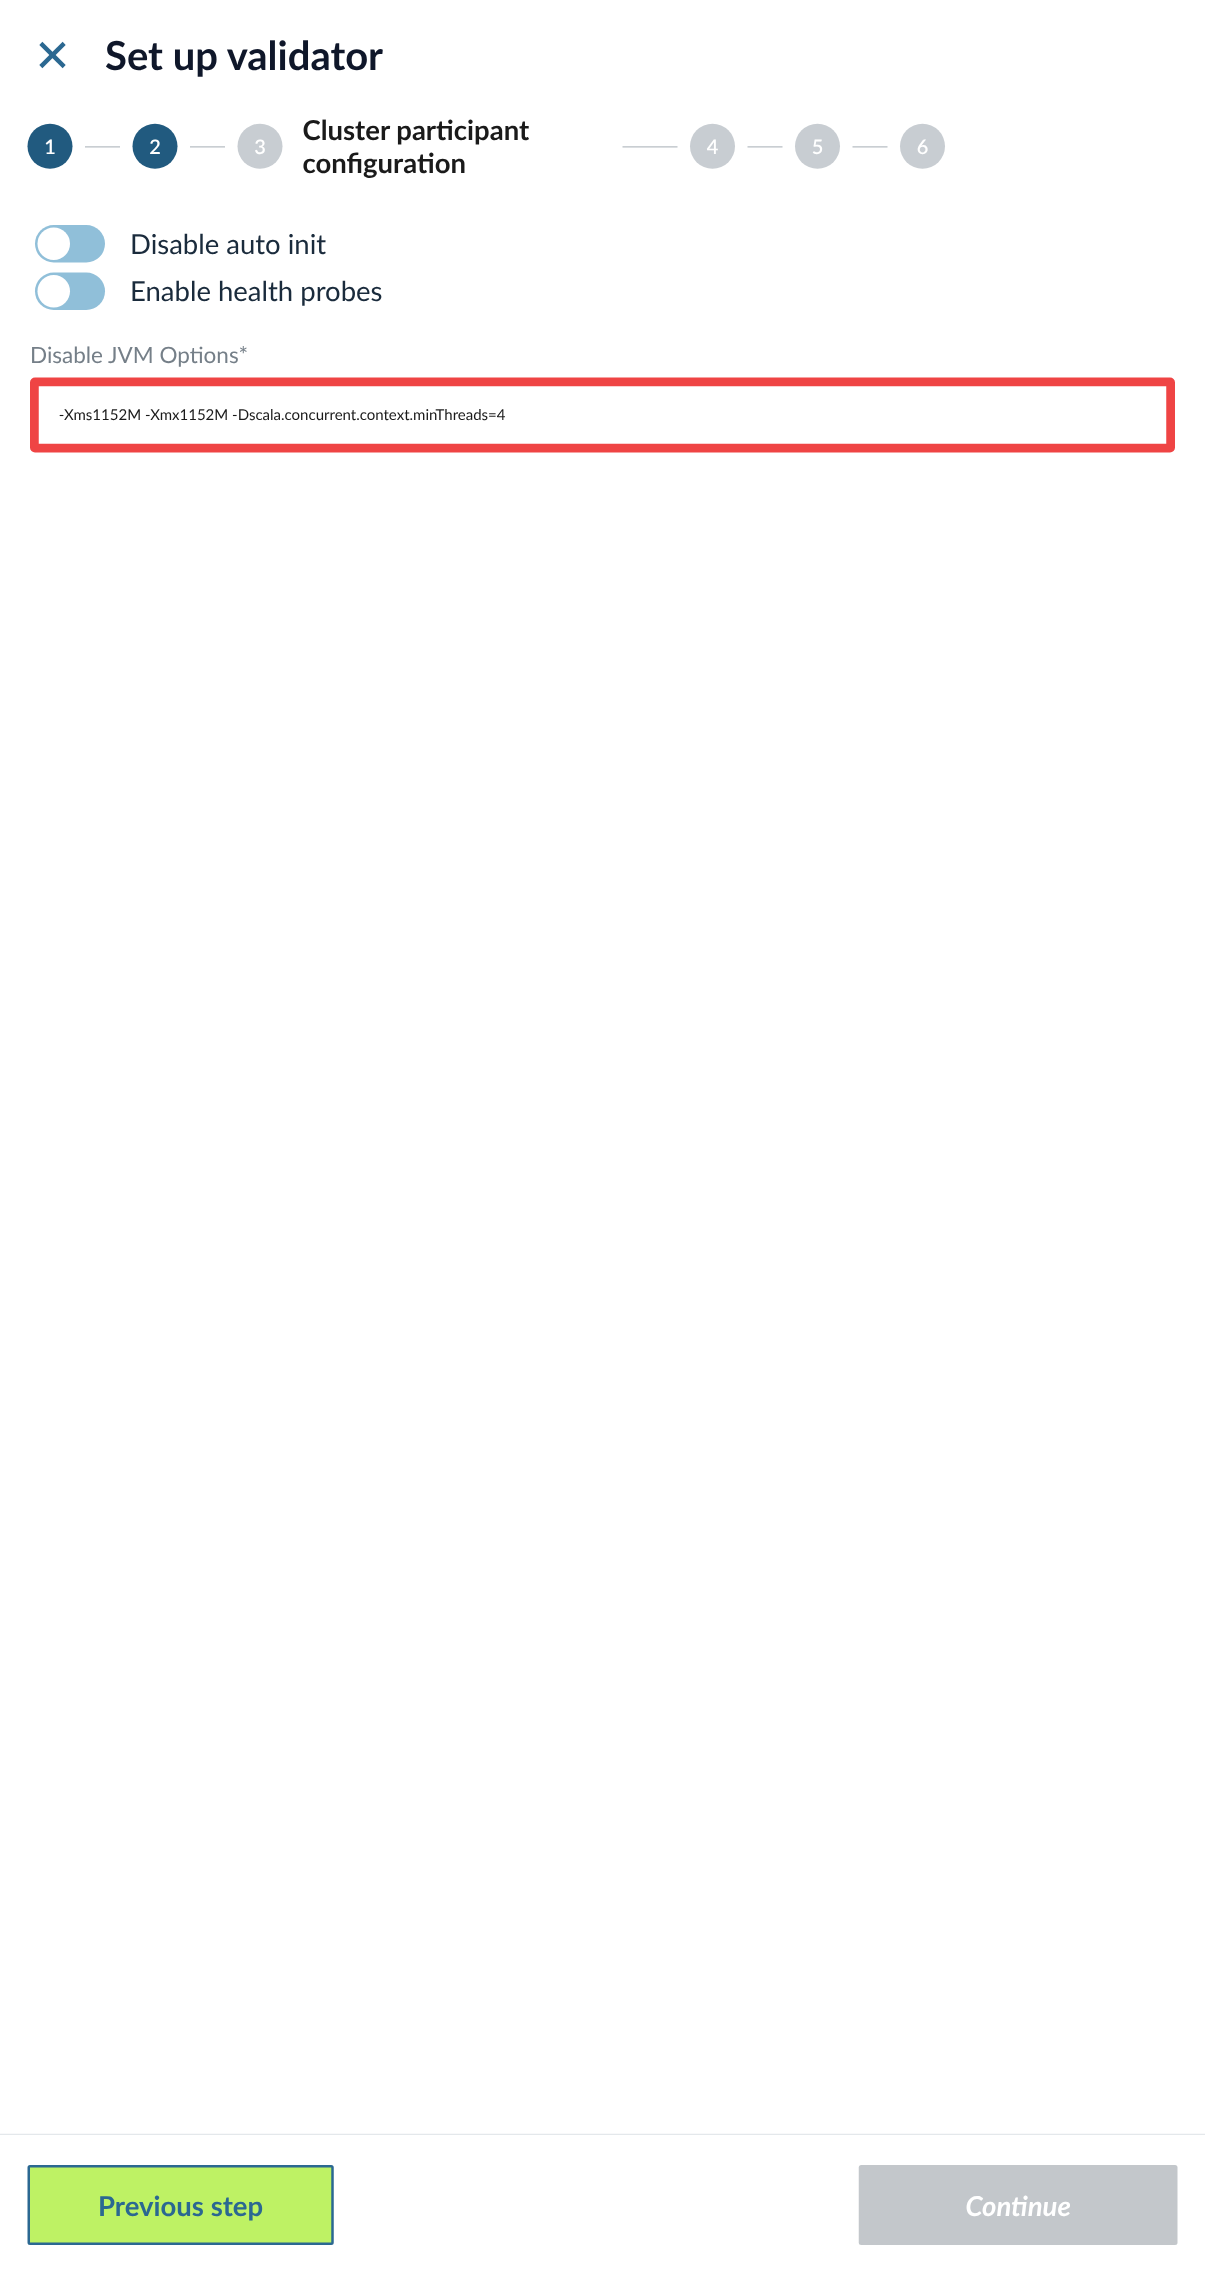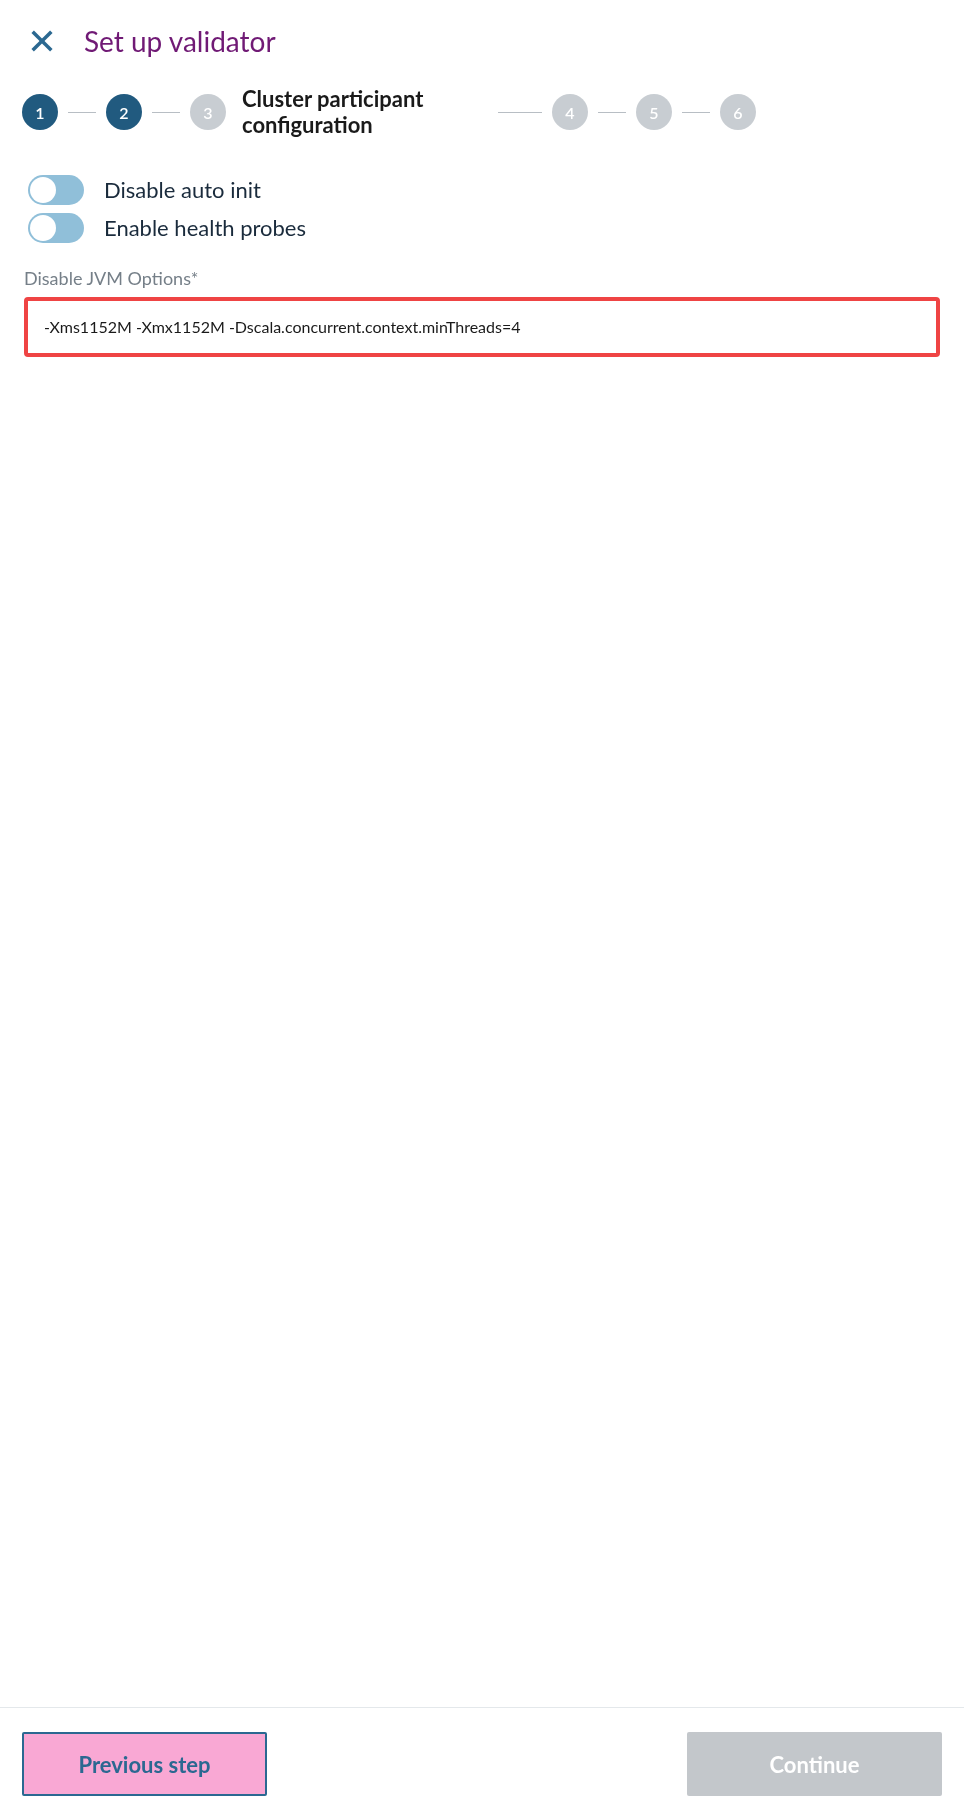--- a/index.html
+++ b/index.html
@@ -24,23 +24,23 @@
     .close-icon {
       width: 28px;
       height: 28px;
       cursor: pointer;
       color: #2b6891;
       stroke: #2b6891;
       stroke-width: 3;
       flex-shrink: 0;
     }
     .page-title {
-      font-size: 28px;
-      font-weight: 400;
-      color: #701a75;
+      font-size: 32px;
+      font-weight: 700;
+      color: #0f172a;
     }
     .stepper {
       display: flex;
       align-items: center;
       padding: 10px 22px 28px 22px;
       gap: 0;
     }
     .step-circle {
       width: 36px;
       height: 36px;
@@ -89,24 +89,24 @@
     }
     .field-label {
       font-size: 18px;
       color: #757f88;
       margin-bottom: 8px;
       display: block;
     }
     .text-input {
       width: 100%;
       height: 60px;
-      border: 4px solid #ef4444;
+      border: 7px solid #ef4444;
       border-radius: 4px;
       padding: 0 16px;
-      font-size: 16px;
+      font-size: 12px;
       color: #1a1a1a;
       font-family: inherit;
       background: #ffffff;
     }
     .toggle-row {
       display: flex;
       align-items: center;
       gap: 20px;
       margin: 8px 4px;
     }
@@ -147,30 +147,31 @@
     .btn {
       height: 64px;
       padding: 0 40px;
       font-size: 22px;
       font-weight: 700;
       border-radius: 2px;
       cursor: pointer;
       font-family: inherit;
     }
     .btn-secondary {
-      background: #f9a8d4;
+      background: #bef264;
       border: 2px solid #2b6891;
       color: #2b6891;
       width: 245px;
     }
     .btn-primary {
       background: #c3c7cb;
       border: none;
       color: #ffffff;
       width: 255px;
+      font-style: italic;
     }
   </style>
 </head>
 <body>
 
 <div class="header">
   <svg class="close-icon" viewBox="0 0 24 24" fill="none">
     <line x1="4" y1="4" x2="20" y2="20"></line>
     <line x1="20" y1="4" x2="4" y2="20"></line>
   </svg>

